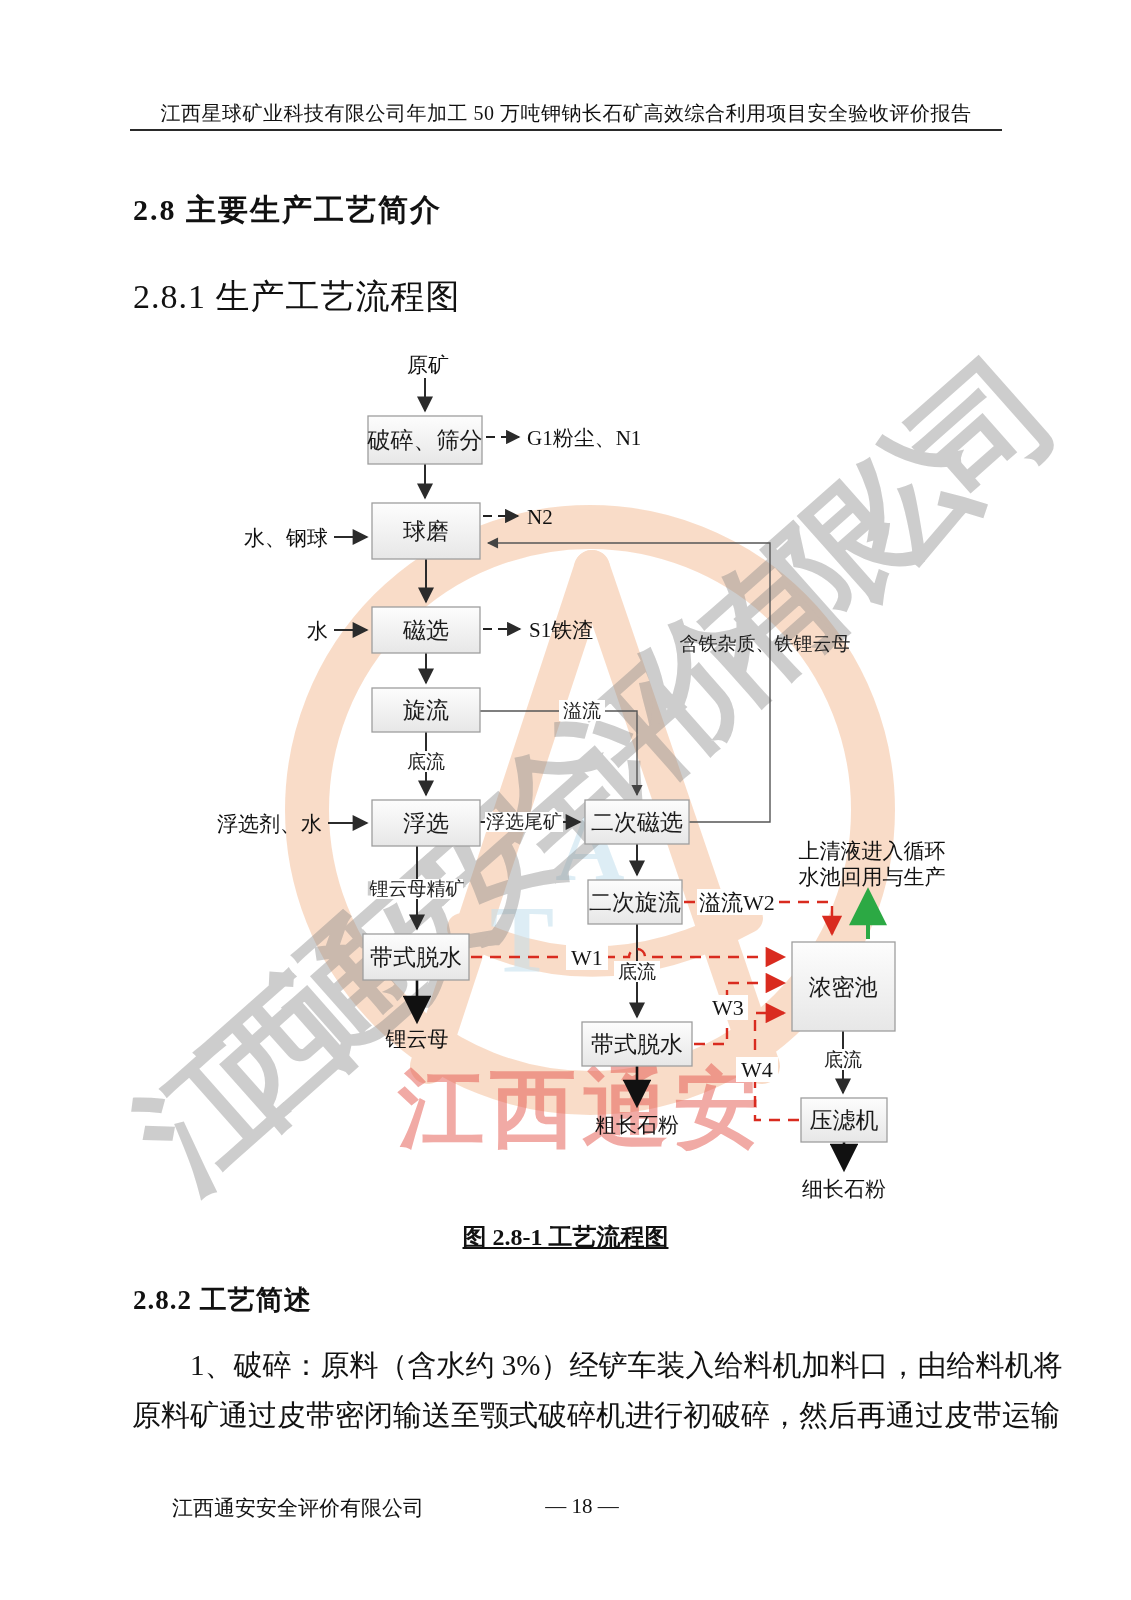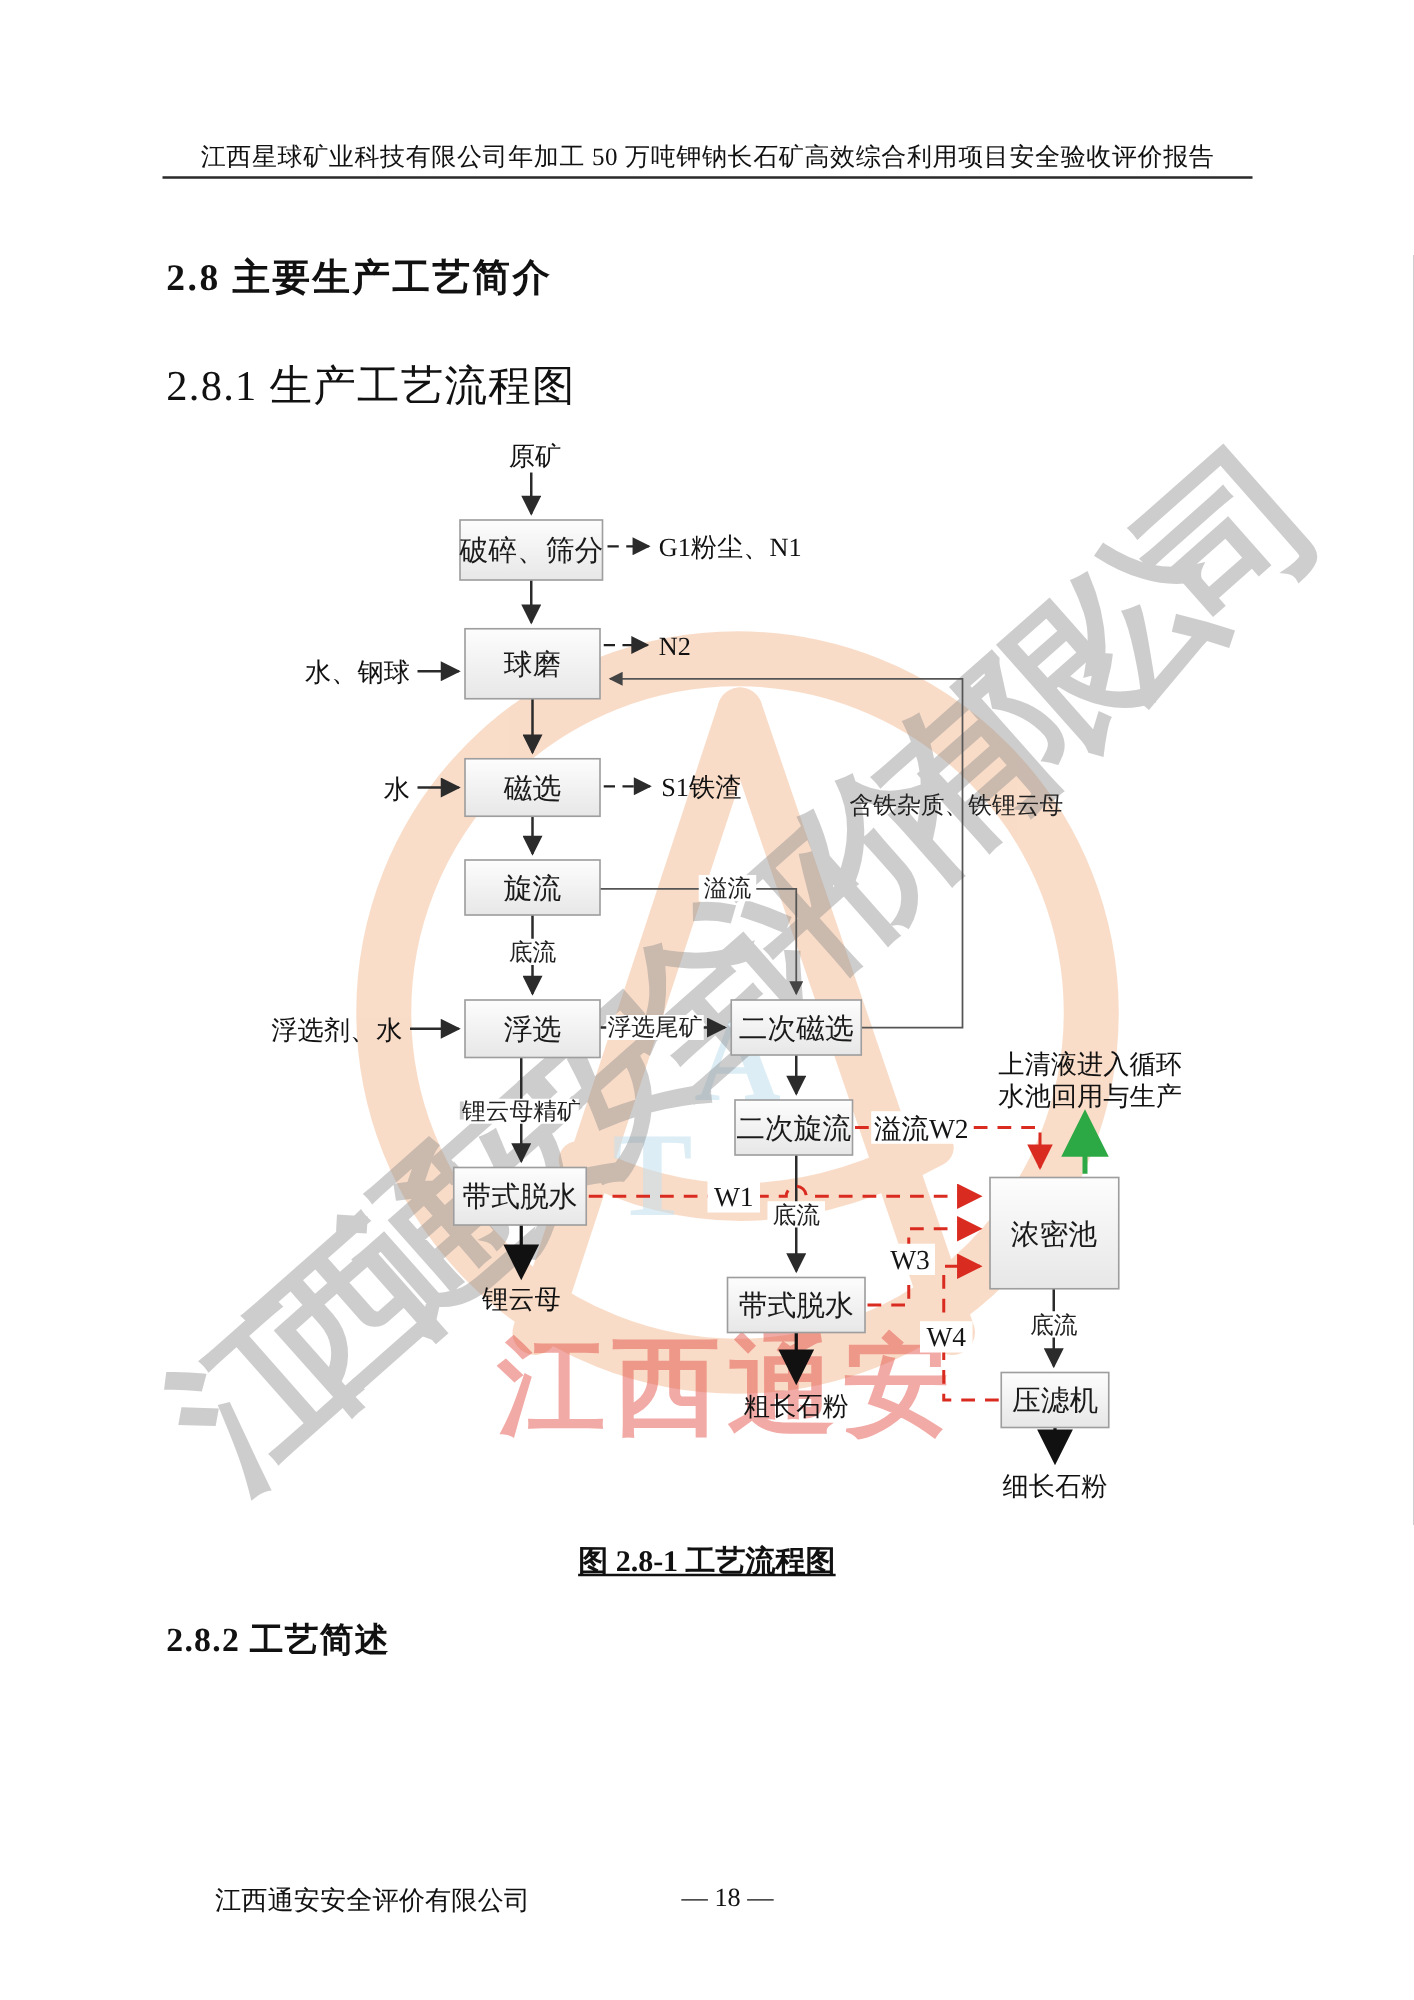--- a/index.html
+++ b/index.html
@@ -1,18 +1,18 @@
 <!DOCTYPE html>
 <html><head>
 <meta charset="utf-8">
 <style>
   html,body{margin:0;padding:0;background:#888;}
   .page{position:relative;width:1131px;height:1600px;background:#ffffff;margin:0 auto;overflow:hidden;
         font-family:"Liberation Serif","DejaVu Serif",serif;color:#111;}
-  .abs{position:absolute;margin-top:12px;}
+  .abs{position:absolute;}
   .hdr-title{top:100px;left:66px;width:1000px;text-align:center;font-size:20px;letter-spacing:.5px;}
   .hdr-rule{top:129px;left:130px;width:872px;height:2px;background:#2a2a2a;}
   .h28{top:190px;left:133px;font-size:30px;font-weight:bold;letter-spacing:2px;}
   .h281{top:274px;left:133px;font-size:34px;font-weight:normal;letter-spacing:1px;}
   .caption{top:1221px;left:0;width:1131px;text-align:center;font-size:24px;font-weight:bold;text-decoration:underline;}
   .h282{top:1282px;left:133px;font-size:27px;font-weight:bold;letter-spacing:1px;}
   .para{left:132px;width:845px;font-size:29px;line-height:34px;text-align:justify;text-align-last:justify;white-space:nowrap;}
   .p1{top:1348px;padding-left:58px;width:787px;}
   .p2{top:1398px;}
   .ftr{top:1494px;font-size:21px;}
@@ -210,16 +210,18 @@
 
   <div class="abs hdr-title">江西星球矿业科技有限公司年加工 50 万吨钾钠长石矿高效综合利用项目安全验收评价报告</div>
   <div class="abs hdr-rule"></div>
 
   <div class="abs h28">2.8 主要生产工艺简介</div>
   <div class="abs h281">2.8.1 生产工艺流程图</div>
 
   <div class="abs caption">图 2.8-1  工艺流程图</div>
   <div class="abs h282">2.8.2 工艺简述</div>
 
+  <div class="abs para p1">1、破碎：原料（含水约 3%）经铲车装入给料机加料口，由给料机将</div>
+  <div class="abs para p2">原料矿通过皮带密闭输送至颚式破碎机进行初破碎，然后再通过皮带运输</div>
 
   <div class="abs ftr ftr-left">江西通安安全评价有限公司</div>
   <div class="abs ftr ftr-page">— 18 —</div>
 </div>
 
 </body></html>

